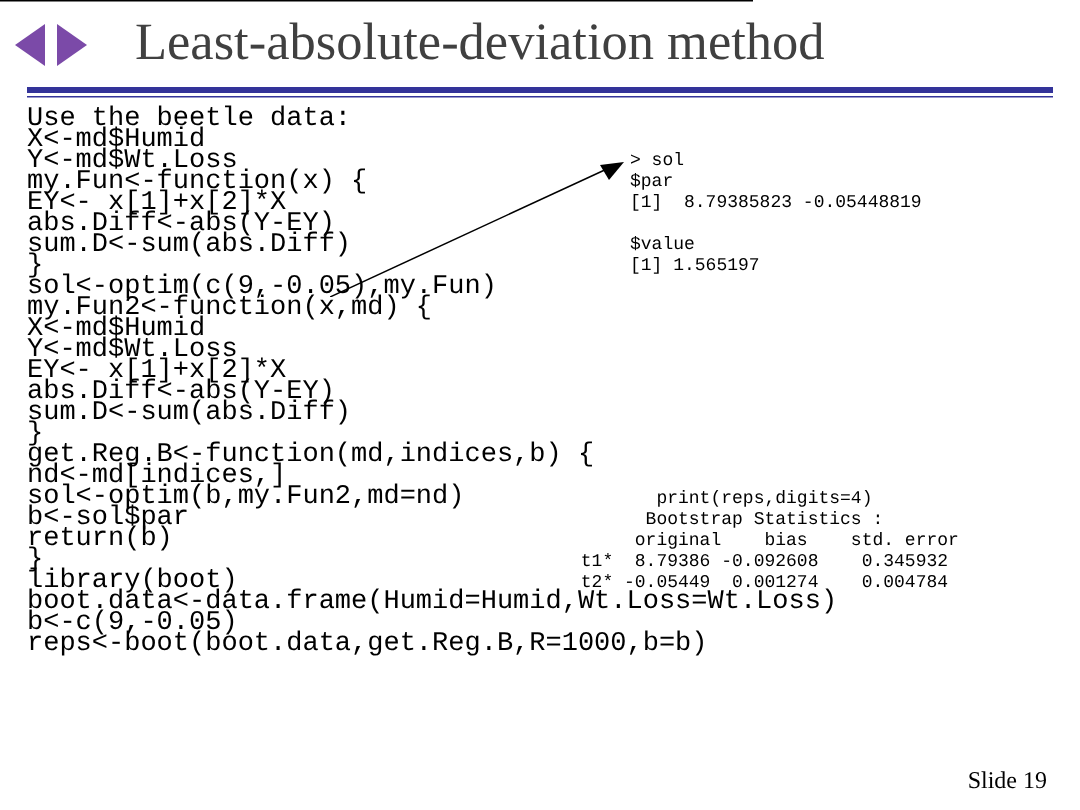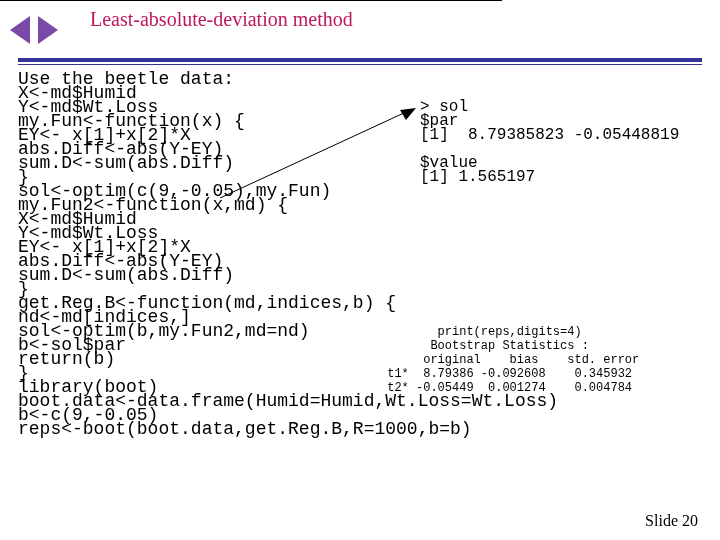--- a/index.html
+++ b/index.html
@@ -29,22 +29,22 @@
     left: 38px;
     border-top: 14px solid transparent;
     border-bottom: 14px solid transparent;
     border-left: 20px solid #7b4aa8;
   }
   .title {
     position: absolute;
     top: 8px;
     left: 90px;
     right: 40px;
-    font-size: 20px;
-    color: #be185d;
+    font-size: 35px;
+    color: #404040;
   }
   .hr-thick {
     position: absolute;
     top: 58px;
     left: 18px;
     right: 18px;
     height: 4px;
     background: #333399;
   }
   .hr-thin {
@@ -62,21 +62,21 @@
     font-family: "Courier New", monospace;
     font-size: 18px;
     line-height: 14px;
     white-space: pre;
   }
   .out-top {
     position: absolute;
     top: 100px;
     left: 420px;
     font-family: "Courier New", monospace;
-    font-size: 16px;
+    font-size: 12px;
     line-height: 14px;
     white-space: pre;
   }
   .out-bottom {
     position: absolute;
     top: 325px;
     left: 380px;
     font-family: "Courier New", monospace;
     font-size: 12px;
     line-height: 14px;
@@ -157,13 +157,13 @@
 [1]  8.79385823 -0.05448819
 
 $value
 [1] 1.565197</div>
 <div class="out-bottom">print(reps,digits=4)
 Bootstrap Statistics :
       original    bias    std. error
 t1*  8.79386 -0.092608    0.345932
 t2* -0.05449  0.001274    0.004784</div>
 
-<div class="slide-num">Slide 20</div>
+<div class="slide-num">Slide 19</div>
 
 </body></html>

